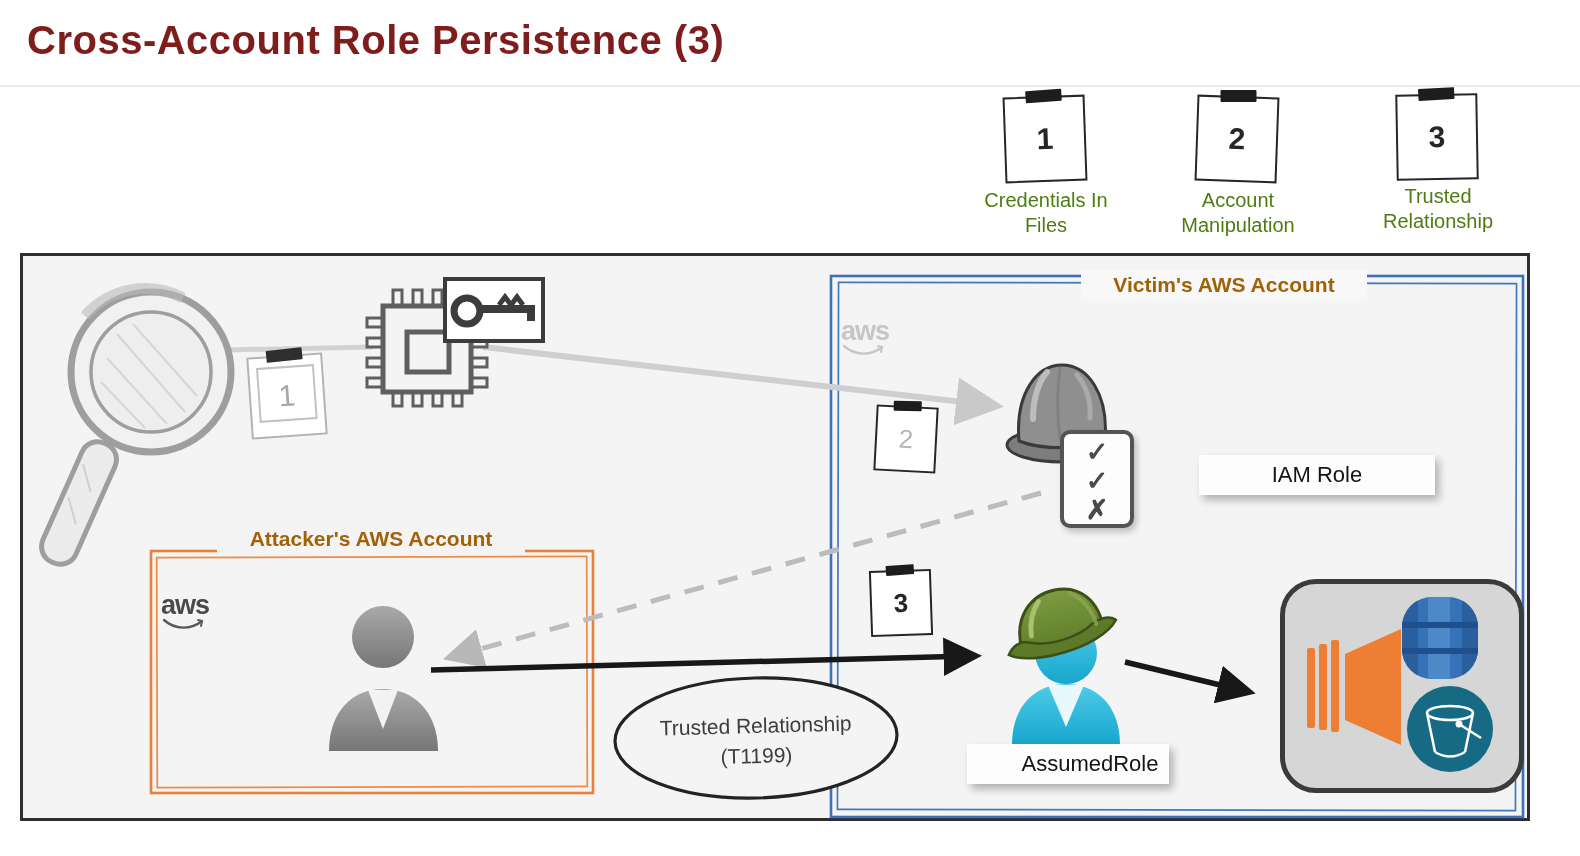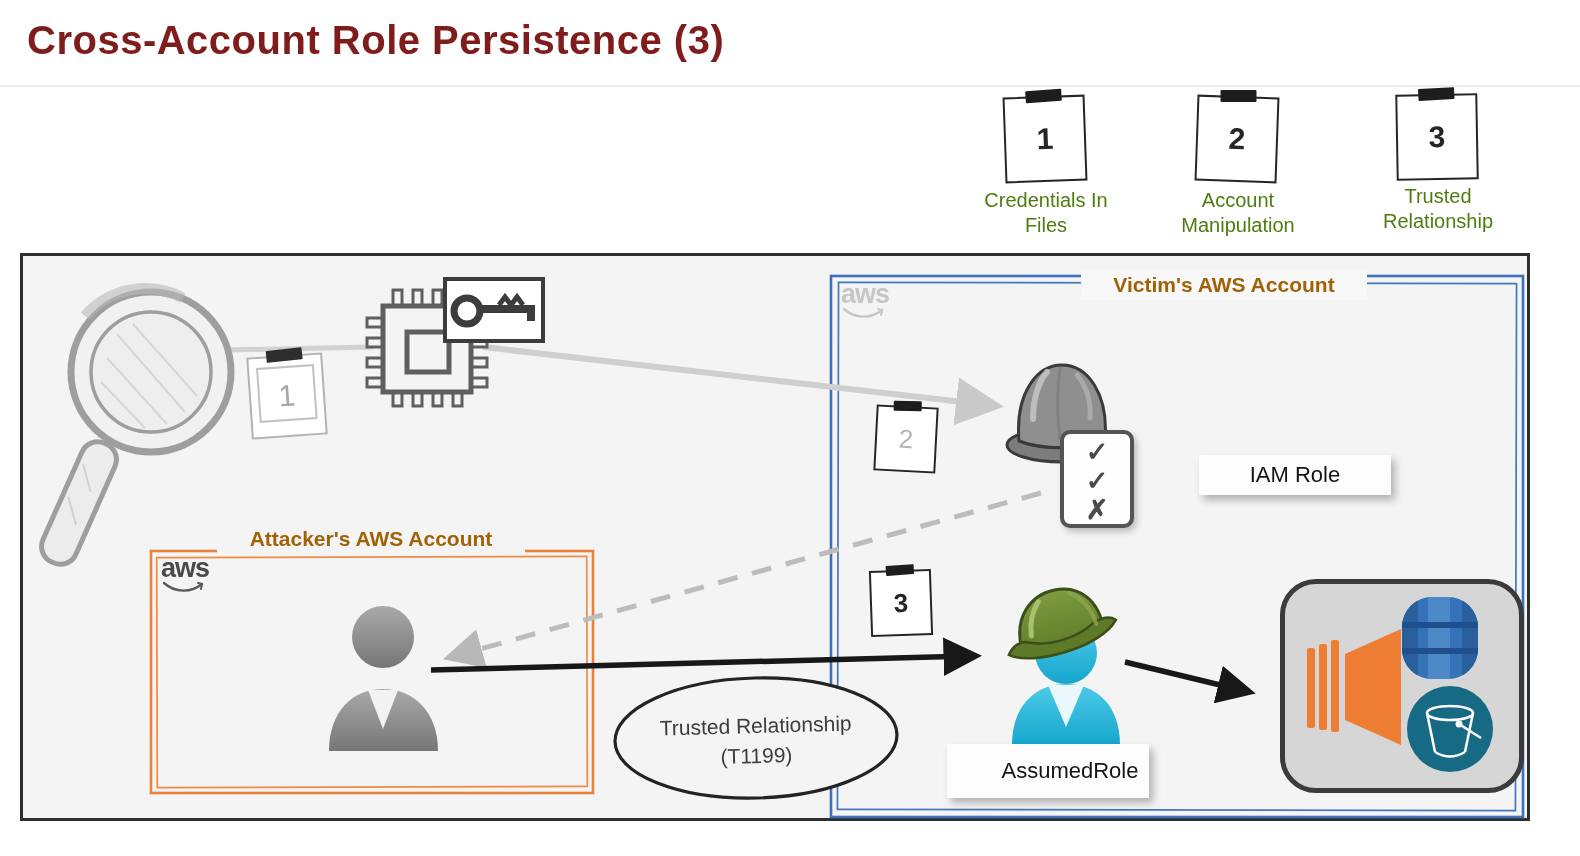--- a/index.html
+++ b/index.html
@@ -48,30 +48,30 @@
   svg { display:block; }
 
   .account-title {
     position:absolute; display:flex; align-items:center; justify-content:center;
     font-size:21px; font-weight:700; color:#a16207; height:30px;
   }
   .victim-title { left:1058px; top:14px; width:286px; background:#f8f8f8; }
   .attacker-title { left:194px; top:268px; width:308px; background:#f4f4f4; }
 
   .aws-logo { position:absolute; display:flex; flex-direction:column; align-items:flex-start; }
-  .aws-logo .aws-text { font-size:27px; font-weight:700; letter-spacing:-1px; line-height:.9; }
+  .aws-logo .aws-text { font-size:27px; font-weight:700; letter-spacing:-1px; line-height:.9;margin-top:37px; }
   .aws-victim { color:#c6c6c6; }
   .aws-attacker { color:#4a4a4a; }
 
   .white-label {
     position:absolute; background:#fdfdfd; display:flex; align-items:center; justify-content:center;
     font-size:22px; color:#141414; box-shadow:4px 5px 8px rgba(0,0,0,.28);
   }
-  .iam-label { left:1176px; top:199px; width:192px; height:40px; }
-  .assumed-label { left:924px; top:488px; width:202px; height:54px;padding-left:44px; }
+  .iam-label { left:1176px; top:199px; width:236px; height:40px; }
+  .assumed-label { left:944px; top:488px; width:202px; height:40px;padding-left:44px; }
 
   .checklist {
     position:absolute; left:1037px; top:174px; width:74px; height:98px;
     background:#fdfdfd; border:4px solid #545454; border-radius:10px;
     box-shadow:3px 4px 6px rgba(0,0,0,.22);
     display:flex; flex-direction:column; align-items:center; padding-top:4px;
   }
   .checklist .mark { font-size:27px; font-weight:700; color:#4a4a4a; line-height:29px; }
 
   .services-box {

